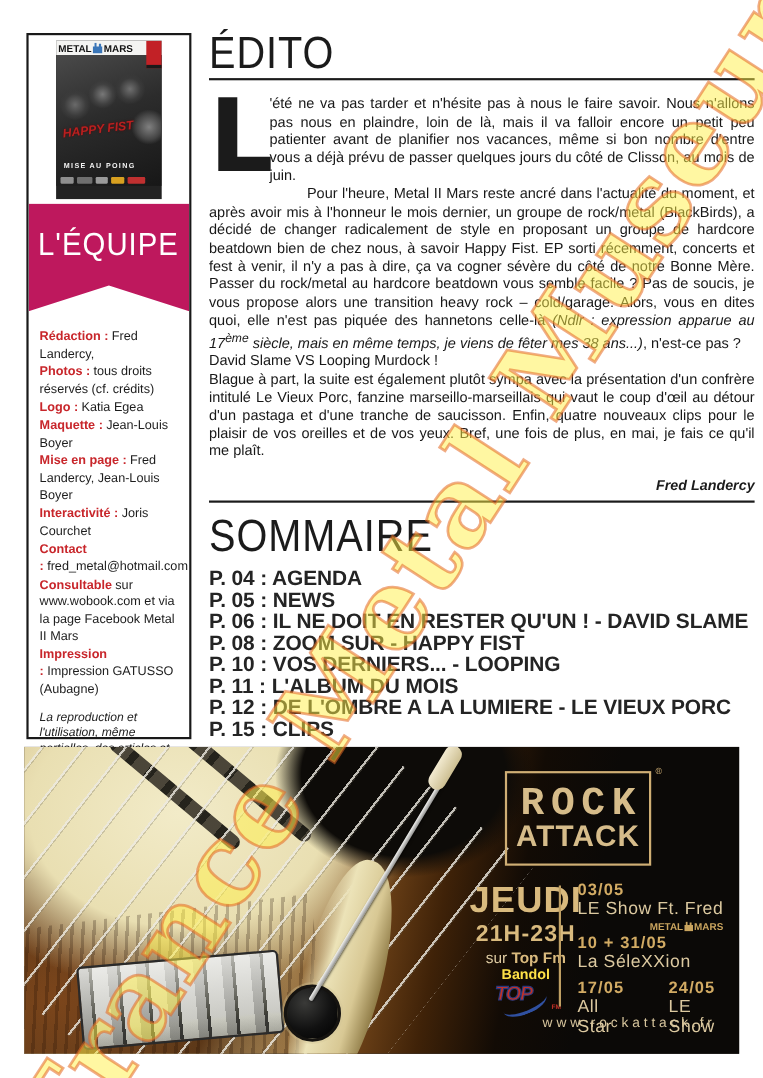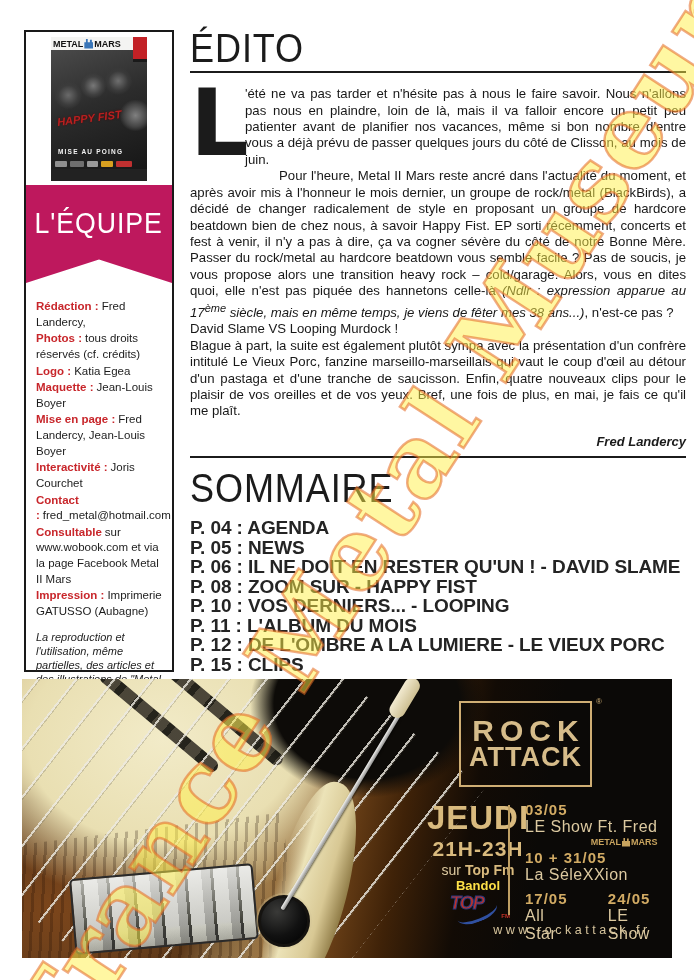--- a/index.html
+++ b/index.html
@@ -88,21 +88,21 @@
                 linear-gradient(#cfcfcb,#6a6a66);background-blend-mode:overlay;}
   .trem-arm{position:absolute;left:393px;top:6px;width:4px;height:262px;border-radius:2px;
      transform:rotate(31deg);transform-origin:top center;
      background:linear-gradient(90deg,#f2f2f0,#8f8f8d);box-shadow:1px 0 2px rgba(0,0,0,.6);}
   .trem-tip{position:absolute;left:386px;top:0px;width:16px;height:44px;border-radius:8px;
      transform:rotate(31deg);transform-origin:top center;background:linear-gradient(90deg,#f2ead0,#cdbf92);}
 
   .brand-box{position:absolute;left:437px;top:22px;width:133px;height:86px;border:2px solid #cfae74;
      box-sizing:border-box;display:flex;flex-direction:column;align-items:center;justify-content:center;
      color:#d6bc8a;font-weight:900;line-height:.95;}
-  .brand-box .l1{font-size:30px;letter-spacing:6px;text-indent:6px;}
+  .brand-box .l1{font-size:36px;letter-spacing:6px;text-indent:6px;font-family:Liberation Mono, monospace;}
   .brand-box .l2{font-size:27px;letter-spacing:1px;}
   .brand-mark{position:absolute;left:574px;top:18px;color:#cfae74;font-size:8px;}
   .gold{color:#d9ba7e;}
   .day{position:absolute;left:388px;top:120px;width:136px;text-align:center;font-size:33px;
      font-weight:900;letter-spacing:1px;}
   .time{position:absolute;left:388px;top:158px;width:136px;text-align:center;font-size:21px;
      font-weight:900;letter-spacing:1px;}
   .station{position:absolute;left:388px;top:183px;width:136px;text-align:center;font-size:14px;color:#dcc9a0;}
   .station b{font-weight:900;color:#d9ba7e;}
   .city{position:absolute;left:388px;top:199px;width:136px;text-align:center;font-size:13px;
@@ -160,21 +160,21 @@
 
     <div class="credits">
       <p class="cred"><span class="lbl">Rédaction :</span><span>Fred Landercy,</span></p>
       <p class="cred"><span class="lbl">Photos :</span><span>tous droits réservés (cf. crédits)</span></p>
       <p class="cred"><span class="lbl">Logo :</span><span>Katia Egea</span></p>
       <p class="cred"><span class="lbl">Maquette :</span><span>Jean-Louis Boyer</span></p>
       <p class="cred"><span class="lbl">Mise en page :</span><span>Fred Landercy, Jean-Louis Boyer</span></p>
       <p class="cred"><span class="lbl">Interactivité :</span><span>Joris Courchet</span></p>
       <p class="cred"><span class="lbl">Contact :</span><span>fred_metal@hotmail.com</span></p>
       <p class="cred"><span class="lbl">Consultable</span><span>sur www.wobook.com et via la page Facebook Metal II Mars</span></p>
-      <p class="cred"><span class="lbl">Impression :</span><span>Imprimerie GATUSSO (Aubagne)</span></p>
+      <p class="cred"><span class="lbl">Impression :</span><span>Impression GATUSSO (Aubagne)</span></p>
       <p class="disclaimer">La reproduction et l'utilisation, même partielles, des articles et des illustrations de "Metal II Mars" sont interdites, sauf autorisation.</p>
     </div>
   </aside>
 
   <main class="main-col">
     <h1 class="h-big edito-head"><span class="inner">ÉDITO</span></h1>
 
     <div class="article">
       <span class="dropcap">L</span>
       <p>'été ne va pas tarder et n'hésite pas à nous le faire savoir. Nous n'allons pas nous en plaindre, loin de là, mais il va falloir encore un petit peu patienter avant de planifier nos vacances, même si bon nombre d'entre vous a déjà prévu de passer quelques jours du côté de Clisson, au mois de juin.</p>

